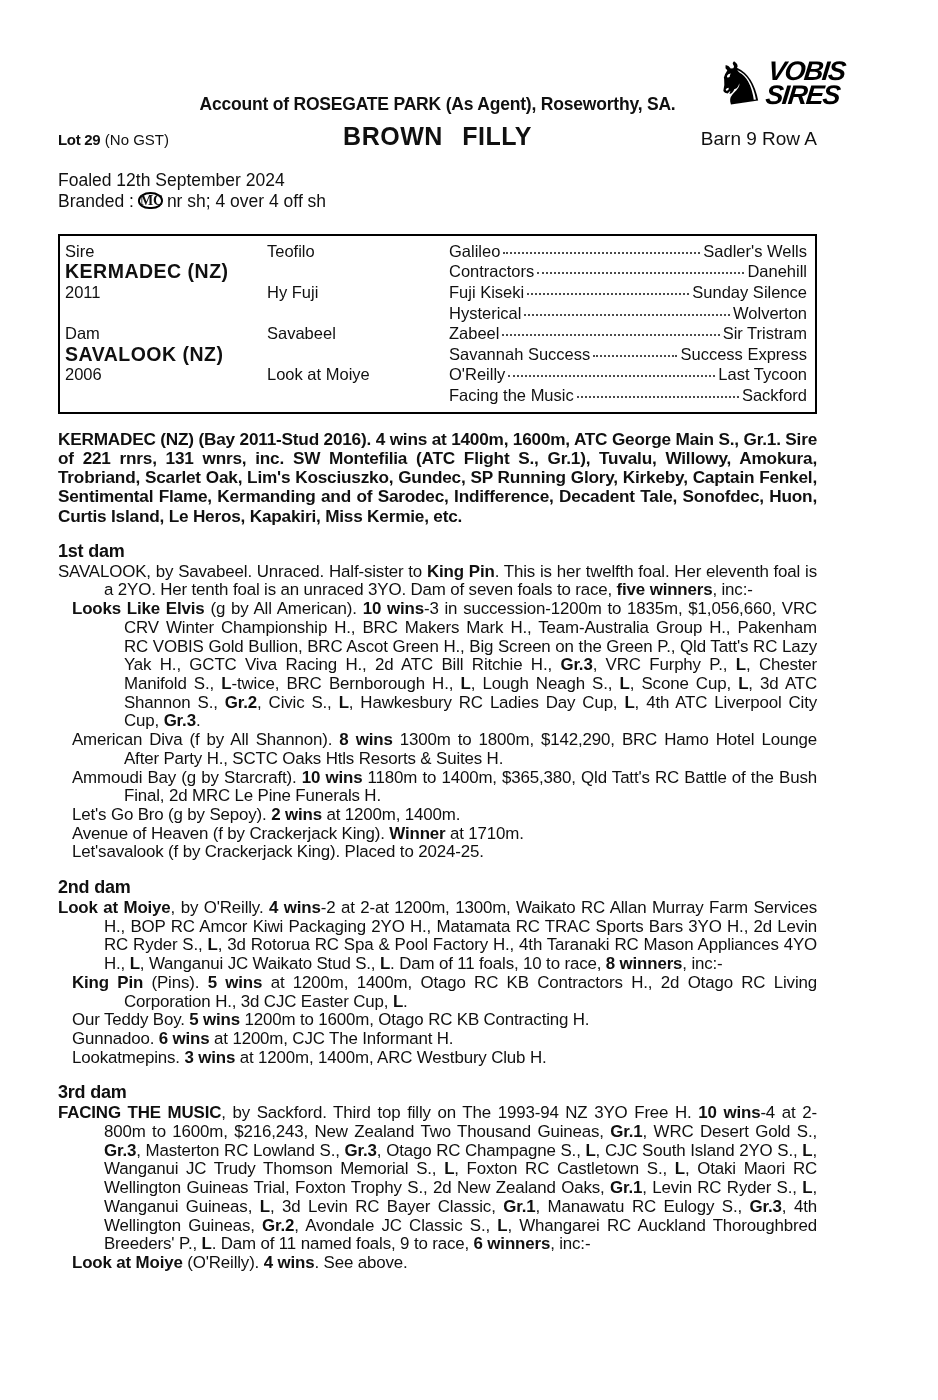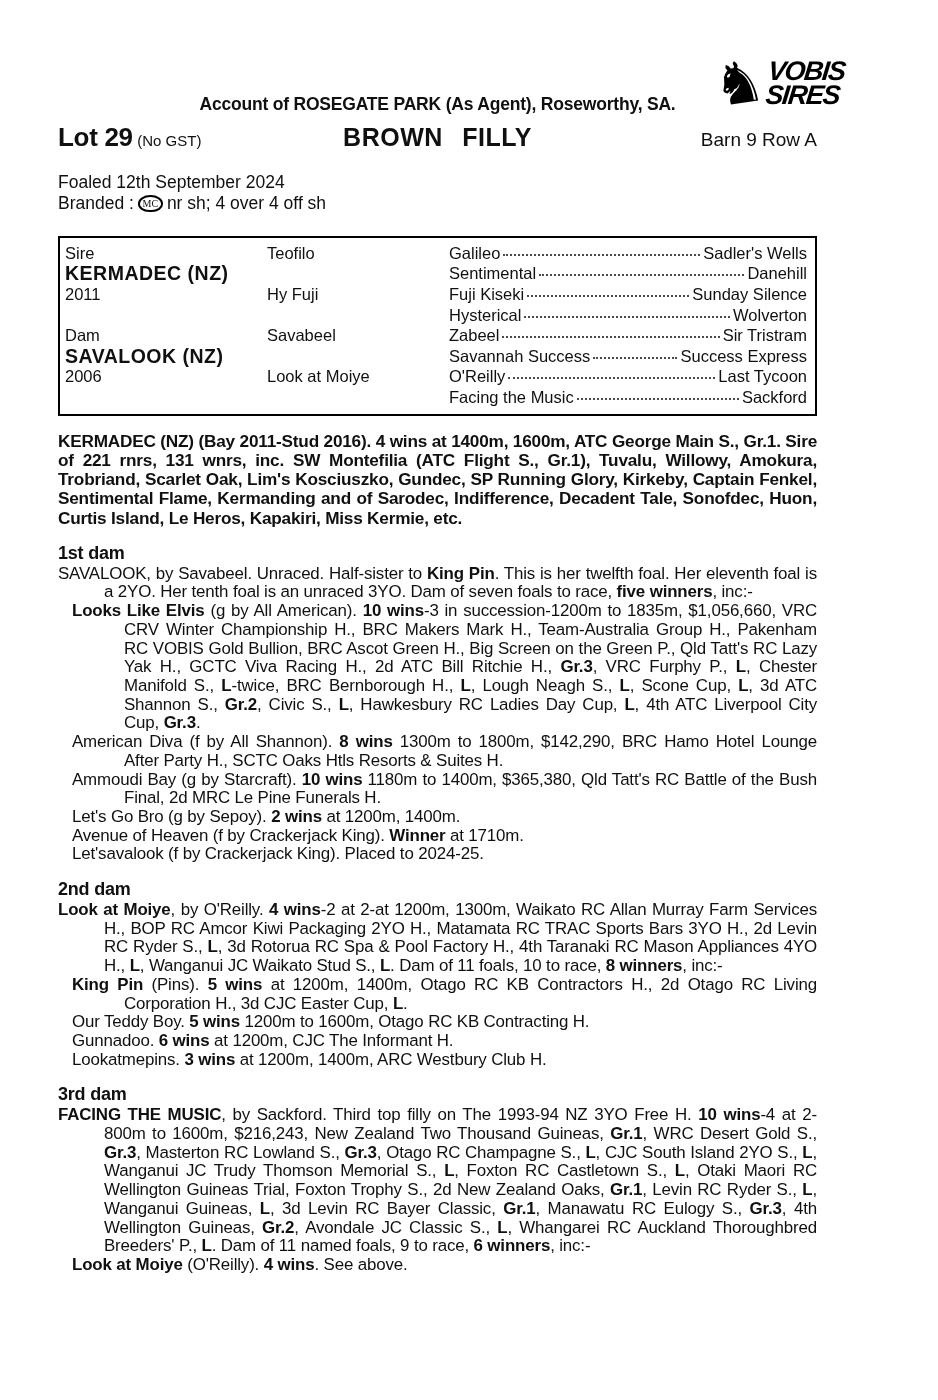--- a/index.html
+++ b/index.html
@@ -12,28 +12,28 @@
 
   
   .logo { position:absolute; top:54px; right:94px; display:flex; align-items:center; gap:2px; }
   .logo-horse { font-size:58px; line-height:1; transform:rotate(-8deg); color:#000; }
   .logo-text { display:flex; flex-direction:column; font-weight:bold; font-style:italic;
                font-size:27px; line-height:.9; letter-spacing:-1.5px; transform:skewX(-6deg); color:#000; }
 
   
   .account { margin-top:94px; text-align:center; font-weight:bold; font-size:17.5px; letter-spacing:-.2px; }
   .lot-row { display:grid; grid-template-columns:1fr auto 1fr; align-items:baseline; margin-top:7px; }
-  .lot { font-size:26px; font-weight:800; letter-spacing:-.3px; }
+  .lot { font-size:15px; font-weight:800; letter-spacing:-.3px; }
   .gst { font-size:15px; font-weight:normal; }
   .title { font-size:25px; font-weight:800; word-spacing:12px; letter-spacing:.5px; text-align:center; }
   .barn { text-align:right; font-size:19px; font-weight:normal; }
   .foal-row { display:flex; justify-content:space-between; font-size:17.5px; margin-top:19px;flex-direction:column; }
   .brandmark {
     display:inline-block; width:25px; height:17px; border:2px solid #000; border-radius:50% 50% 45% 45%;
-    font-size:10px; font-weight:normal; text-align:center; line-height:13px; vertical-align:2px;
+    font-size:14px; font-weight:bold; text-align:center; line-height:13px; vertical-align:2px;
     margin:0 4px; font-family:"Liberation Serif", serif;
   }
 
   
   .ped-table {
     margin-top:22px; border:2px solid #000;
     display:grid; grid-template-columns:202px 182px 1fr;
     grid-auto-rows:20.6px; padding:5px 8px 6px 5px; font-size:16.5px;
     align-items:baseline;
   }
@@ -105,21 +105,21 @@
       <div class="c2 r3">Hy Fuji</div>
       <div class="c2 r5">Savabeel</div>
       <div class="c2 r7">Look at Moiye</div>
 
       <div class="c3 r1 leader">
           <span class="ln">Galileo</span>
           <span class="fill"></span>
           <span class="la">Sadler's Wells</span>
         </div>
       <div class="c3 r2 leader">
-          <span class="ln">Sentimental</span>
+          <span class="ln">Contractors</span>
           <span class="fill"></span>
           <span class="la">Danehill</span>
         </div>
       <div class="c3 r3 leader">
           <span class="ln">Fuji Kiseki</span>
           <span class="fill"></span>
           <span class="la">Sunday Silence</span>
         </div>
       <div class="c3 r4 leader">
           <span class="ln">Hysterical</span>

